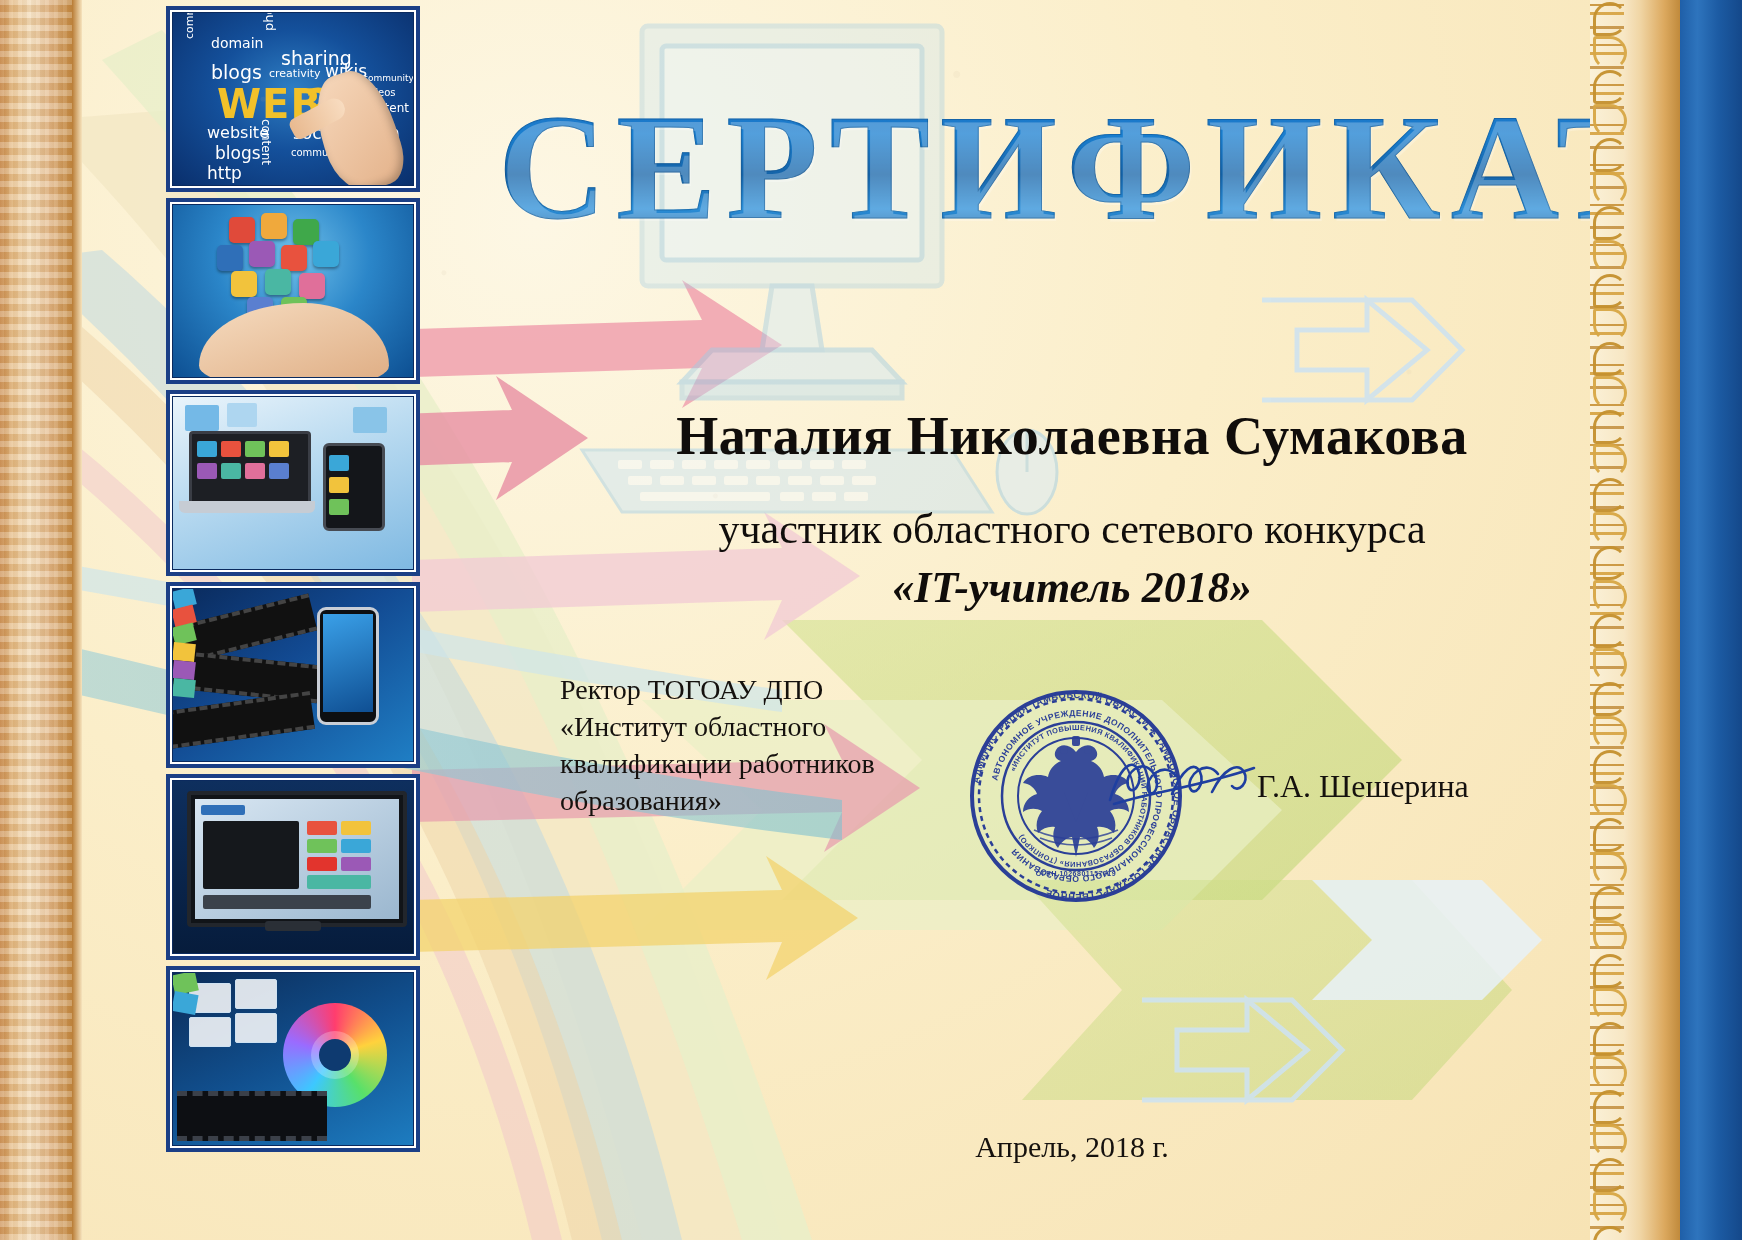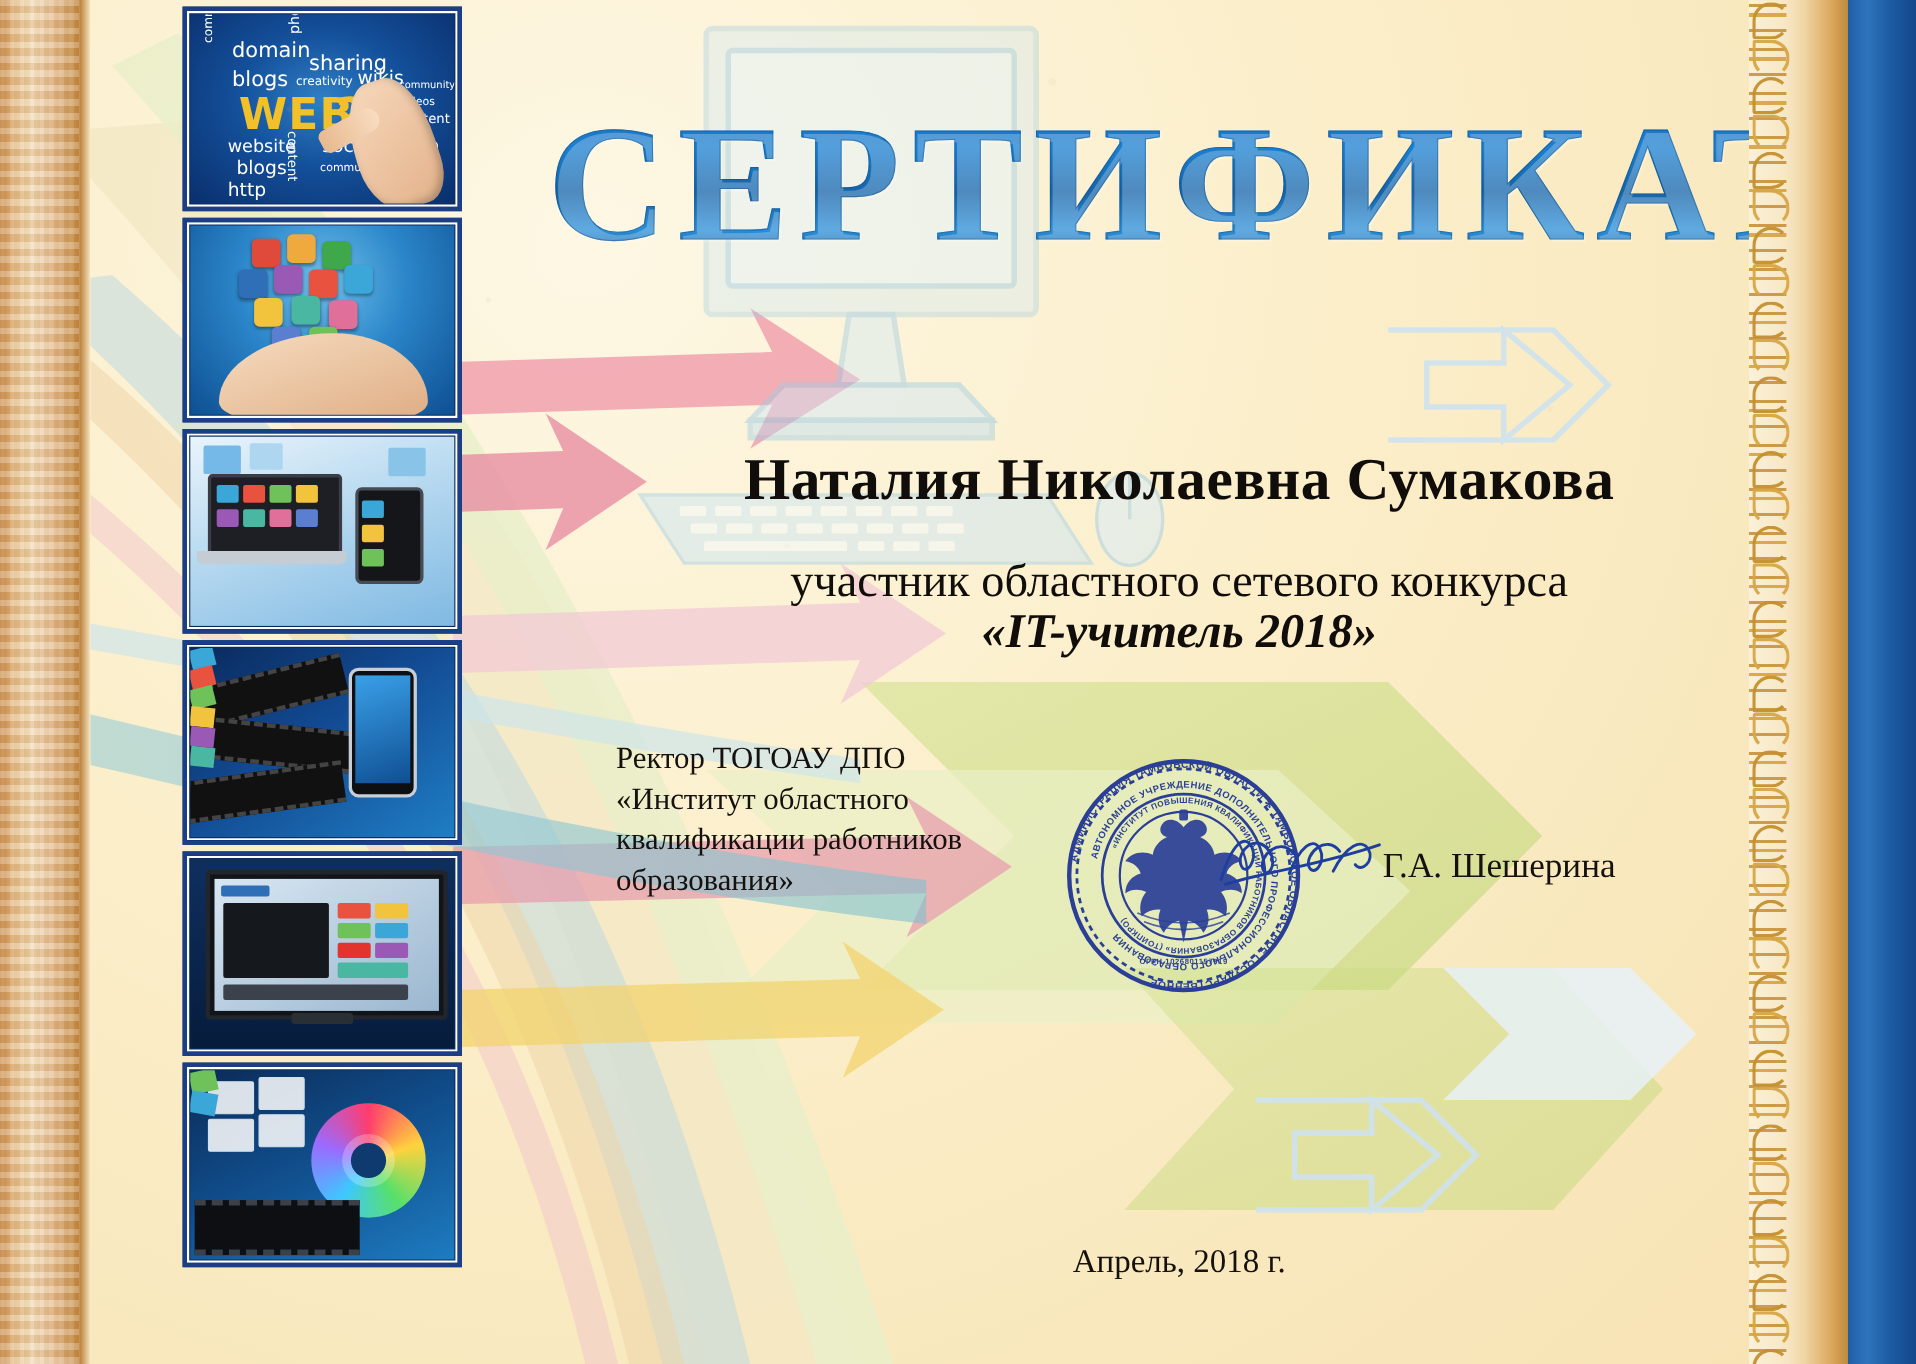--- a/index.html
+++ b/index.html
@@ -126,21 +126,21 @@
       -webkit-background-clip:text;background-clip:text;color:transparent;
       -webkit-text-stroke:1px rgba(10,60,110,.35);
       text-shadow:2px 3px 0 rgba(255,255,255,.25);}
 
   .person-name{position:absolute;left:70px;top:405px;width:1180px;text-align:center;
       font-size:54px;font-weight:bold;color:#100d0b;letter-spacing:.5px;}
 
   .line-role{position:absolute;left:70px;top:505px;width:1180px;text-align:center;
       font-size:42px;color:#100d0b;}
 
-  .line-contest{position:absolute;left:70px;top:548px;width:1180px;text-align:center;
+  .line-contest{position:absolute;left:70px;top:562px;width:1180px;text-align:center;
       font-size:44px;font-weight:bold;font-style:italic;color:#100d0b;}
 
   .signer-block{position:absolute;left:148px;top:672px;width:420px;
       font-size:28px;line-height:1.32;color:#15110e;}
 
   .signer-name{position:absolute;left:845px;top:768px;font-size:32px;color:#15110e;white-space:nowrap;}
 
   .date-line{position:absolute;left:70px;top:1130px;width:1180px;text-align:center;
       font-size:30px;color:#15110e;}
 
@@ -239,21 +239,21 @@
           <path d="M 505 410 L 505 452"></path>
         </g>
       </svg>
     </div>
 
     <div class="sidebar">
 
       <div class="thumb">
         <div class="inner t1">
           <span class="w" style="left:10px;top:26px;font-size:11px;transform:rotate(-90deg);transform-origin:left top;">comments</span>
-          <span class="w" style="left:38px;top:22px;font-size:19px;">domain</span>
+          <span class="w" style="left:38px;top:22px;font-size:14px;">domain</span>
           <span class="w" style="left:88px;top:18px;font-size:13px;transform:rotate(-90deg);transform-origin:left top;">photos</span>
           <span class="w" style="left:108px;top:34px;font-size:19px;">sharing</span>
           <span class="w" style="left:38px;top:48px;font-size:19px;">blogs</span>
           <span class="w" style="left:96px;top:54px;font-size:11px;">creativity</span>
           <span class="w" style="left:152px;top:48px;font-size:17px;">wikis</span>
           <span class="w" style="left:190px;top:60px;font-size:9px;">community</span>
           <span class="w" style="left:190px;top:74px;font-size:10px;">videos</span>
           <span class="w" style="left:190px;top:88px;font-size:12px;">content</span>
           <span class="w big" style="left:44px;top:68px;">WEB</span>
           <span class="w big" style="left:132px;top:68px;">2.0</span>

